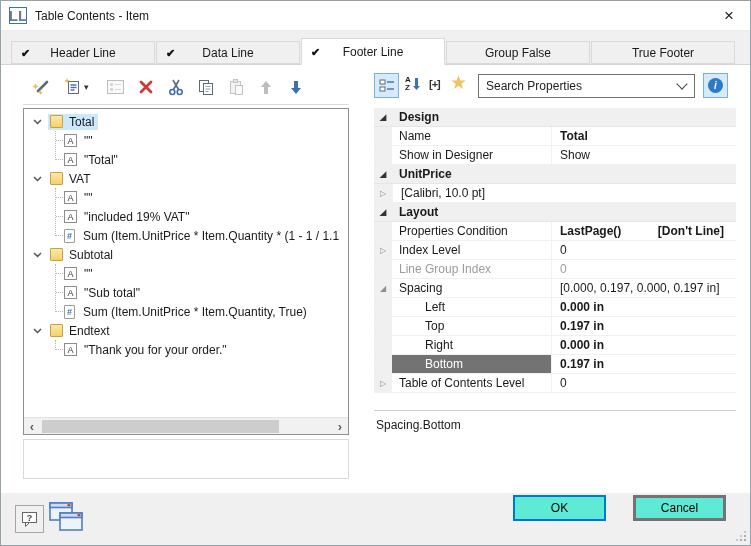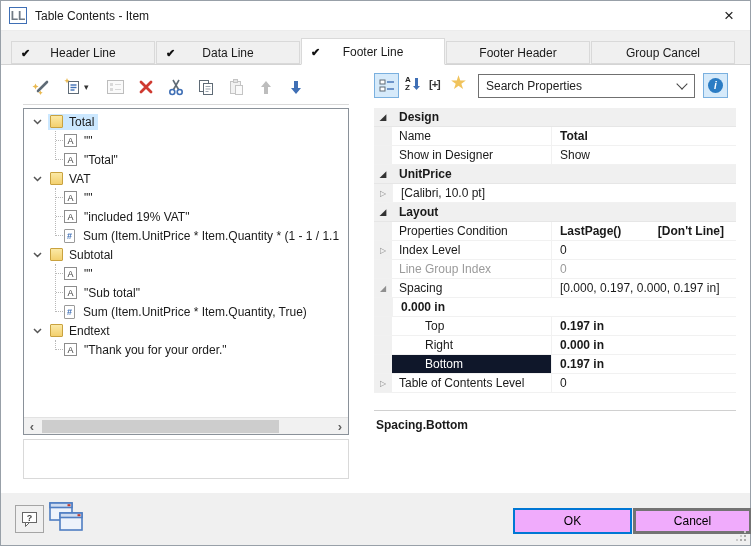--- a/index.html
+++ b/index.html
@@ -3,21 +3,21 @@
 <meta charset="utf-8">
 <style>
   *{box-sizing:border-box;margin:0;padding:0;}
   html,body{width:751px;height:546px;}
   body{position:relative;font-family:"Liberation Sans",sans-serif;font-size:12px;color:#1a1a1a;background:#fff;overflow:hidden;}
   .dlg{position:absolute;inset:0;border:1px solid #98a0a8;background:#f0f0f0;}
 
   
   .titlebar{height:30px;background:#fff;display:flex;align-items:center;padding-left:8px;border-bottom:1px solid #ececec;}
   .ll{width:18px;height:17px;border:1px solid #3f6fb5;display:flex;align-items:center;justify-content:center;
-      font-size:12px;font-weight:bold;color:#707a84;margin-right:8px;background:#fff;flex:none;}
+      font-size:15px;font-weight:bold;color:#707a84;margin-right:8px;background:#fff;flex:none;}
   .wtitle{font-size:12px;}
   .wclose{margin-left:auto;width:42px;height:29px;display:flex;align-items:center;justify-content:center;font-size:17px;color:#222;cursor:default;}
 
   
   .tabstrip{position:relative;height:34px;display:flex;align-items:flex-end;padding-left:10px;background:#f0f0f0;border-bottom:1px solid #d4d4d4;}
   .tab{position:relative;width:144px;height:23px;background:#f0f0f0;border:1px solid #d9d9d9;margin-right:1px;
        display:flex;align-items:center;justify-content:center;z-index:1;}
   .tab.active{height:27px;background:#fff;border-bottom:1px solid #fff;margin-bottom:-1px;z-index:3;}
   .tabcheck{position:absolute;left:9px;top:50%;transform:translateY(-50%);font-size:11px;font-weight:700;color:#111;}
 
@@ -71,30 +71,30 @@
   .prow{display:flex;align-items:stretch;height:19px;background:#fff;border-bottom:1px solid #f1f1f1;}
   .pgut{width:18px;background:#f0f0f0;display:flex;align-items:center;justify-content:center;font-size:8px;color:#8f8f8f;flex:none;}
   .prow.cat .pgut{color:#333;font-size:9px;}
   .pname{width:159px;display:flex;align-items:center;padding-left:7px;flex:none;}
   .pval{flex:1;display:flex;align-items:center;padding-left:8px;border-left:1px solid #f1f1f1;min-width:0;}
   .prow.cat{background:#f0f0f0;border-bottom:1px solid #e6e6e6;}
   .prow.cat .pname{font-weight:bold;width:auto;text-align:right;}
   .b{font-weight:bold;}
   .prow.dis .pname,.prow.dis .pval{color:#9b9b9b;}
   .indent .pname{padding-left:33px;}
-  .selrow .pname{background:#0f172a;color:#fff;}
+  .selrow .pname{background:#737373;color:#fff;}
   .val2{margin-left:auto;padding-right:12px;font-weight:bold;white-space:nowrap;}
   .pdesc{position:absolute;left:373px;top:345px;width:362px;background:#fff;border-top:1px solid #d0d0d0;padding:7px 2px 0 2px;}
-  .pdesc .dt{font-weight:bold;margin-bottom:4px;}
+  .pdesc .dt{font-weight:normal;margin-bottom:4px;}
 
   
   .footer{position:absolute;left:0;top:492px;width:749px;height:52px;background:#f0f0f0;}
   .helpbtn{position:absolute;left:14px;top:12px;width:29px;height:28px;border:1px solid #a5a5a5;background:#f0f0f0;display:flex;align-items:center;justify-content:center;}
   .wincopy{position:absolute;left:48px;top:9px;}
-  .btn{position:absolute;top:15px;width:119px;height:26px;display:flex;align-items:center;justify-content:center;background:#f0abfc;font-size:12px;}
+  .btn{position:absolute;top:2px;width:93px;height:26px;display:flex;align-items:center;justify-content:center;background:#5eead4;font-size:12px;}
   .okbtn{left:512px;border:2px solid #0077d4;}
   .cancelbtn{left:632px;border:3px solid #737373;}
   .grip{position:absolute;right:4px;bottom:4px;width:10px;height:10px;}
   .grip::before{content:"";position:absolute;right:0;bottom:0;width:2px;height:2px;background:#ababab;
     box-shadow:-4px 0 #ababab,-8px 0 #c9c9c9,0 -4px #ababab,-4px -4px #c9c9c9,0 -8px #c9c9c9;}
 </style>
 </head>
 <body>
 
 <div class="dlg">
@@ -112,24 +112,24 @@
     </div>
     <div class="tab">
       <span class="tabcheck">✔</span>
       <span>Data Line</span>
     </div>
     <div class="tab active">
       <span class="tabcheck">✔</span>
       <span>Footer Line</span>
     </div>
     <div class="tab">
-      <span>Footer Header</span>
+      <span>Group False</span>
     </div>
     <div class="tab">
-      <span>Group Cancel</span>
+      <span>True Footer</span>
     </div>
   </div>
 
   <div class="page">
 
     <div class="ltb">
       <span class="tbtn">
         <svg width="18" height="18" viewBox="0 0 18 18">
           <line x1="6" y1="13" x2="15" y2="4" stroke="#5f6b76" stroke-width="2.6" stroke-linecap="round"></line>
           <path d="M3.5 5.5 L4.4 7.6 6.5 8.5 4.4 9.4 3.5 11.5 2.6 9.4 0.5 8.5 2.6 7.6 Z" fill="#eab94f"></path>
@@ -372,20 +372,21 @@
         <span class="pname">Line Group Index</span>
         <span class="pval">0</span>
       </div>
       <div class="prow">
         <span class="pgut">◢</span>
         <span class="pname">Spacing</span>
         <span class="pval">[0.000, 0.197, 0.000, 0.197 in]</span>
       </div>
       <div class="prow indent">
         <span class="pgut"></span>
+        <span class="pname">Left</span>
         <span class="pval b">0.000 in</span>
       </div>
       <div class="prow indent">
         <span class="pgut"></span>
         <span class="pname">Top</span>
         <span class="pval b">0.197 in</span>
       </div>
       <div class="prow indent">
         <span class="pgut"></span>
         <span class="pname">Right</span>

